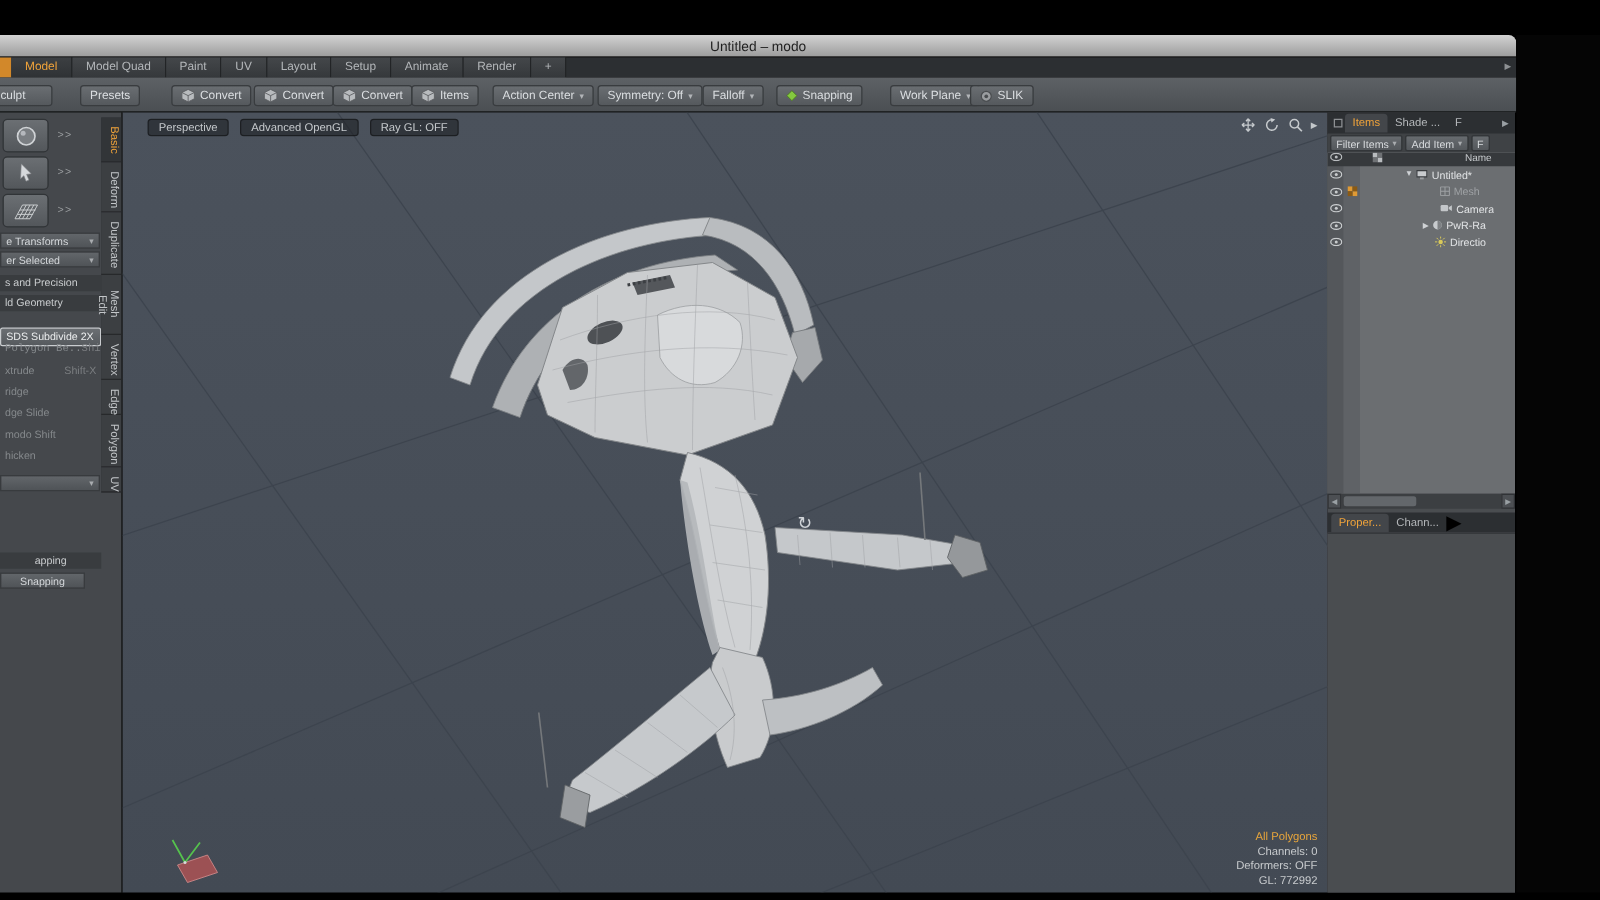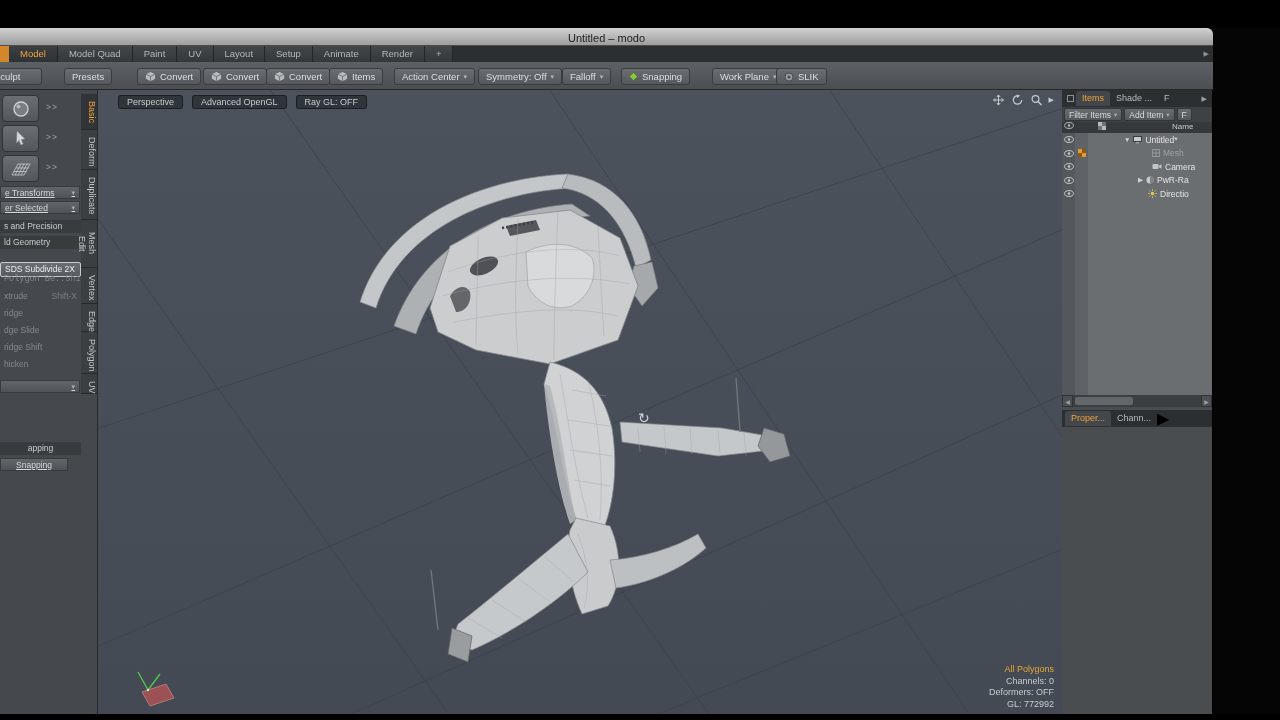--- a/index.html
+++ b/index.html
@@ -33,21 +33,21 @@
 
   
   .left-panel { position:absolute; top:90px; left:0; width:97px; height:624px; background:#45484c; }
   .pal-btn { position:absolute; left:2px; width:37px; height:27px; border-radius:4px;
     background:linear-gradient(#6b6f73,#53575b); border:1px solid #313437;
     display:flex; align-items:center; justify-content:center; }
   .pal-more { position:absolute; left:46px; font-size:8.5px; color:#9da0a3; letter-spacing:1px; }
   .lp-drop,.lp-btn { position:absolute; left:0; width:80px; height:13px;
     background:linear-gradient(#62666a,#4f5357); border:1px solid #383b3e;
     font-size:8.5px; color:#d5d8db; display:flex; align-items:center;
-    justify-content:space-between; padding:0 4px; white-space:nowrap; overflow:hidden;text-decoration:underline; }
+    justify-content:space-between; padding:0 4px; white-space:nowrap; overflow:hidden; }
   .lp-btn { width:68px; justify-content:center; }
   .lp-drop .caret { font-size:7px; color:#aaadb0; }
   .lp-header { position:absolute; left:0; width:81px; height:13px; background:#393c3f;
     color:#c9ccce; font-size:8.5px; line-height:13px; padding:0 4px; white-space:nowrap; overflow:hidden; }
   .lp-active { position:absolute; left:0; width:81px; height:15px;
     background:linear-gradient(#6b6f73,#565a5e); border:1px solid #c9cccf; border-radius:2px;
     color:#eceeef; font-size:8.5px; line-height:13px; padding:0 4px; white-space:nowrap; overflow:hidden; }
   .lp-tool { position:absolute; left:0; width:81px; height:14px; font-size:8.5px; color:#85898c;
     display:flex; justify-content:space-between; padding:0 4px; line-height:14px; white-space:nowrap; overflow:hidden; }
   .lp-tool .sc { color:#7b7e81; }
@@ -240,21 +240,21 @@
     </div>
     <div class="lp-tool" style="top:216px;">
       <span>ridge</span>
         <span class="sc"></span>
     </div>
     <div class="lp-tool" style="top:233px;">
       <span>dge Slide</span>
         <span class="sc"></span>
     </div>
     <div class="lp-tool" style="top:250px;">
-      <span>ridge Shift</span>
+      <span>modo Shift</span>
         <span class="sc"></span>
     </div>
     <div class="lp-tool" style="top:267px;">
       <span>hicken</span>
         <span class="sc"></span>
     </div>
     <div class="lp-drop" style="top:290px;">
       <span></span>
       <span class="caret">▾</span>
     </div>

